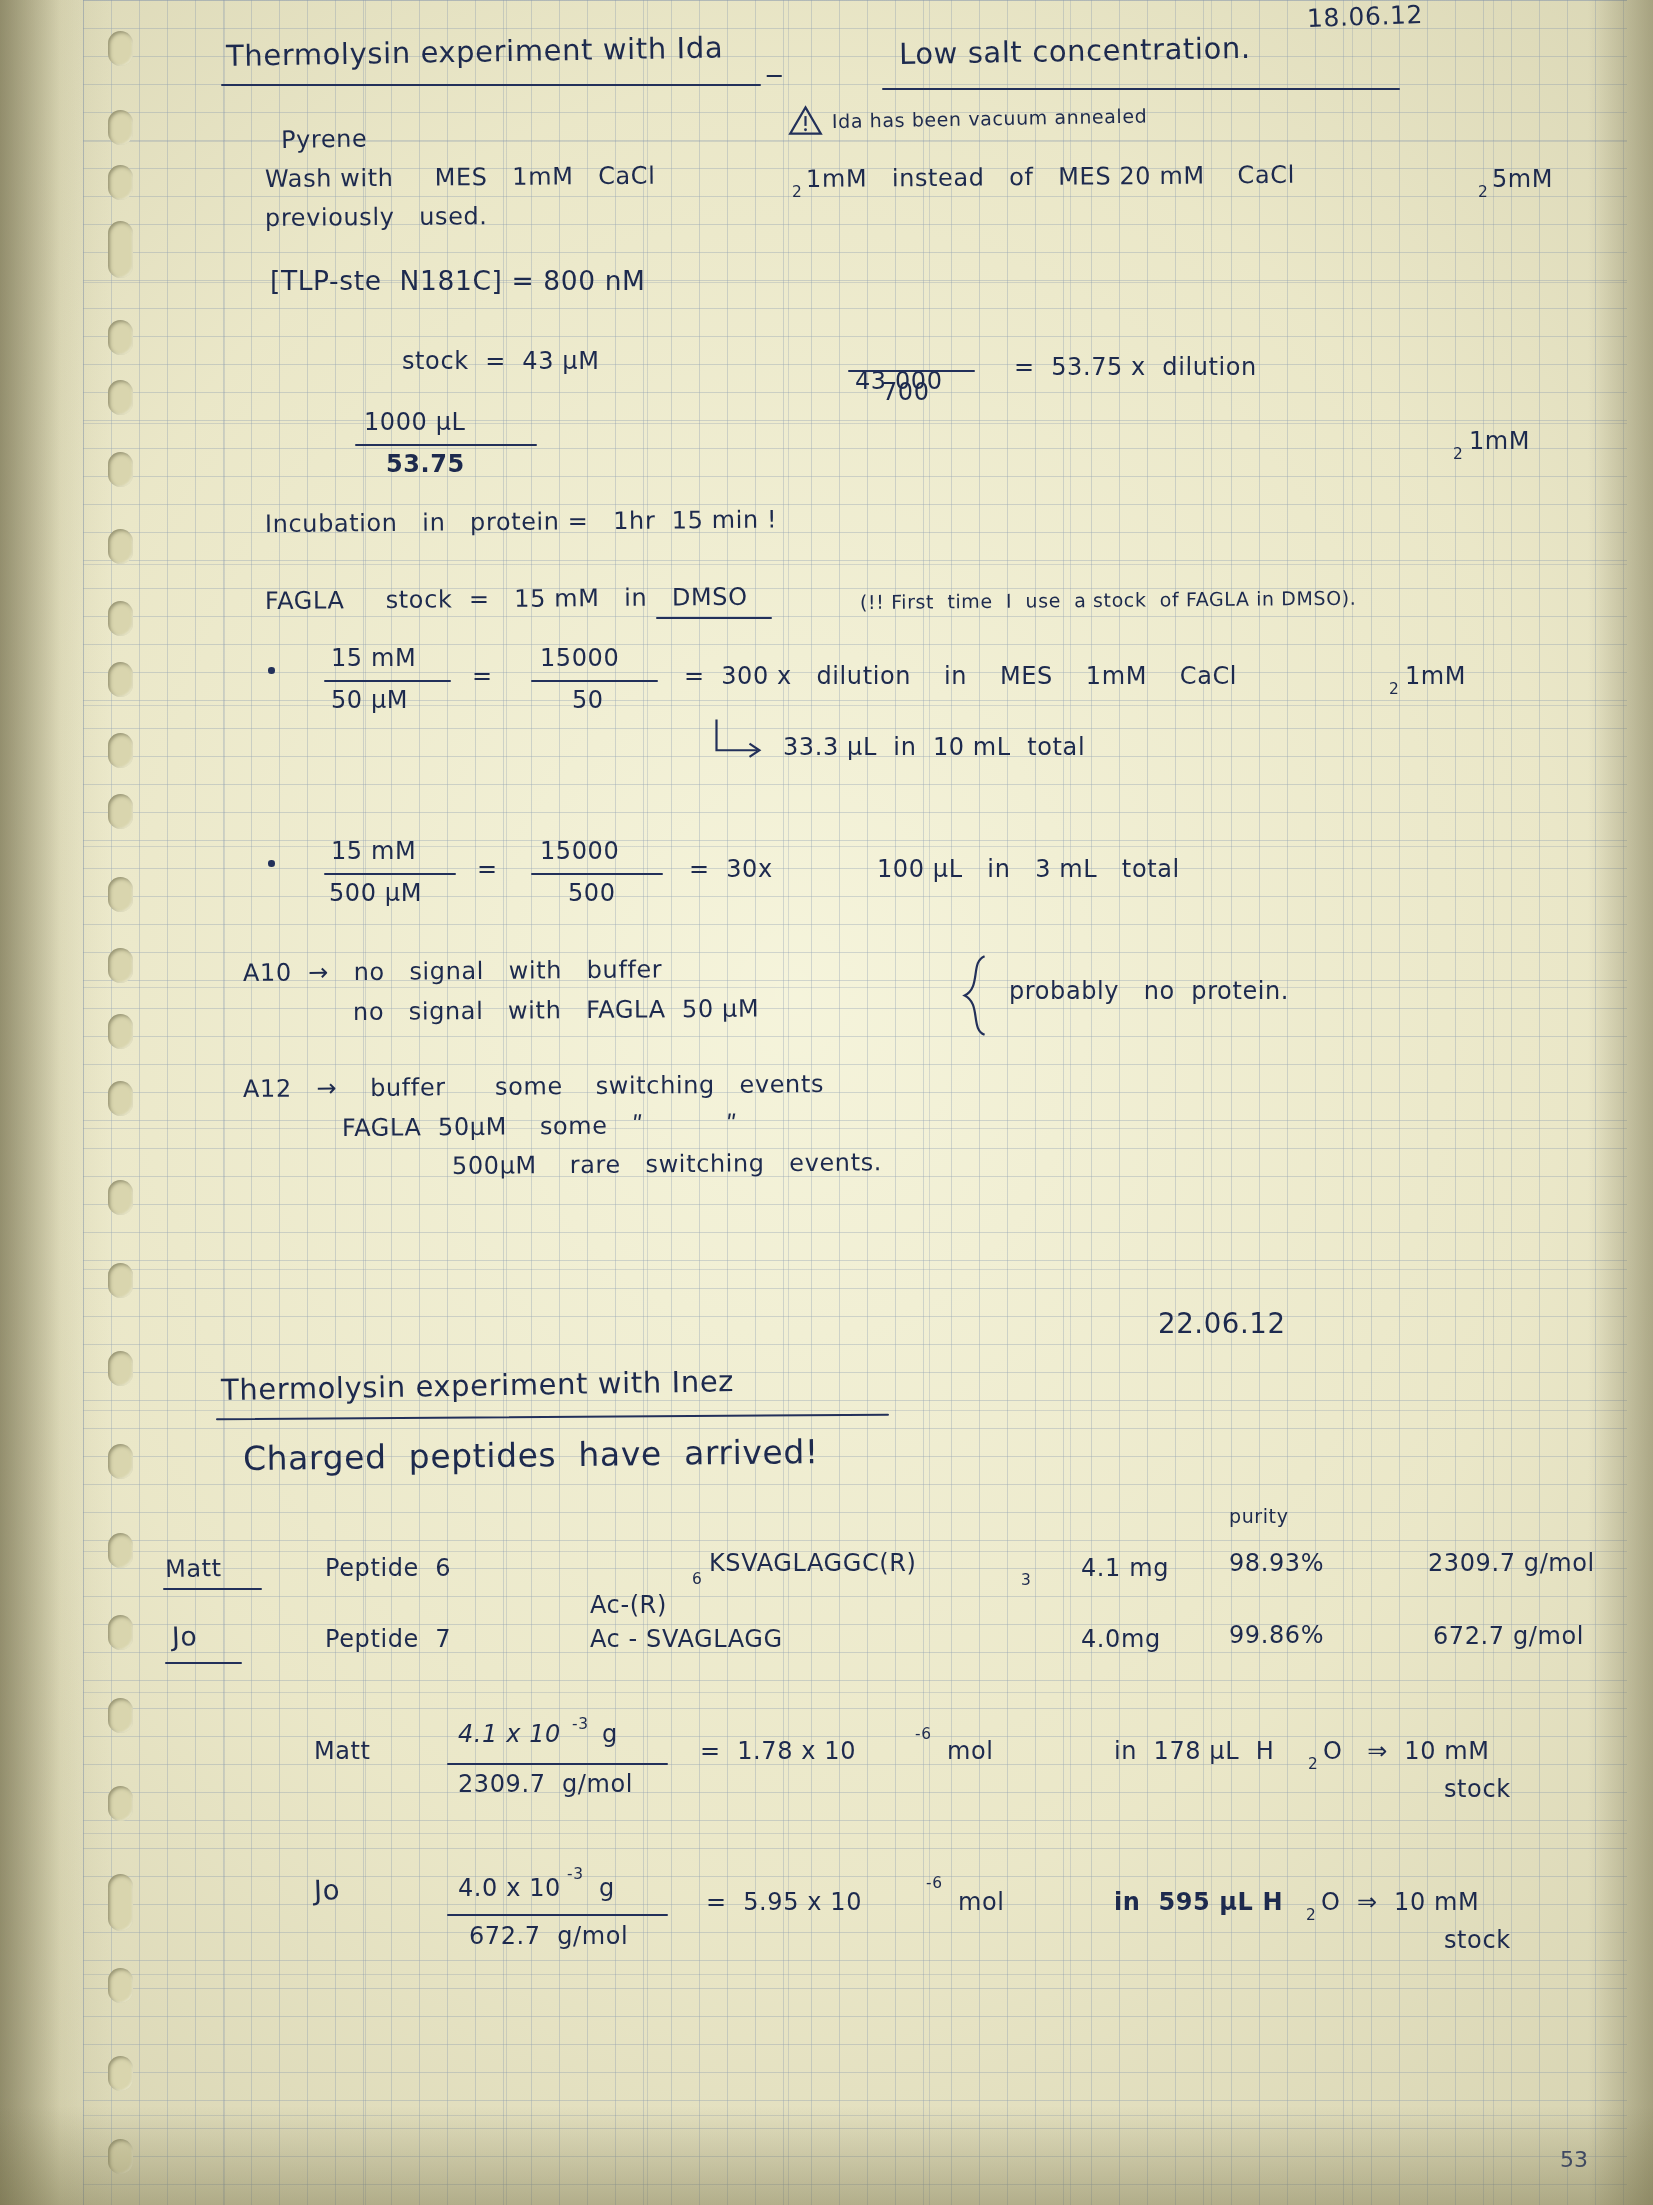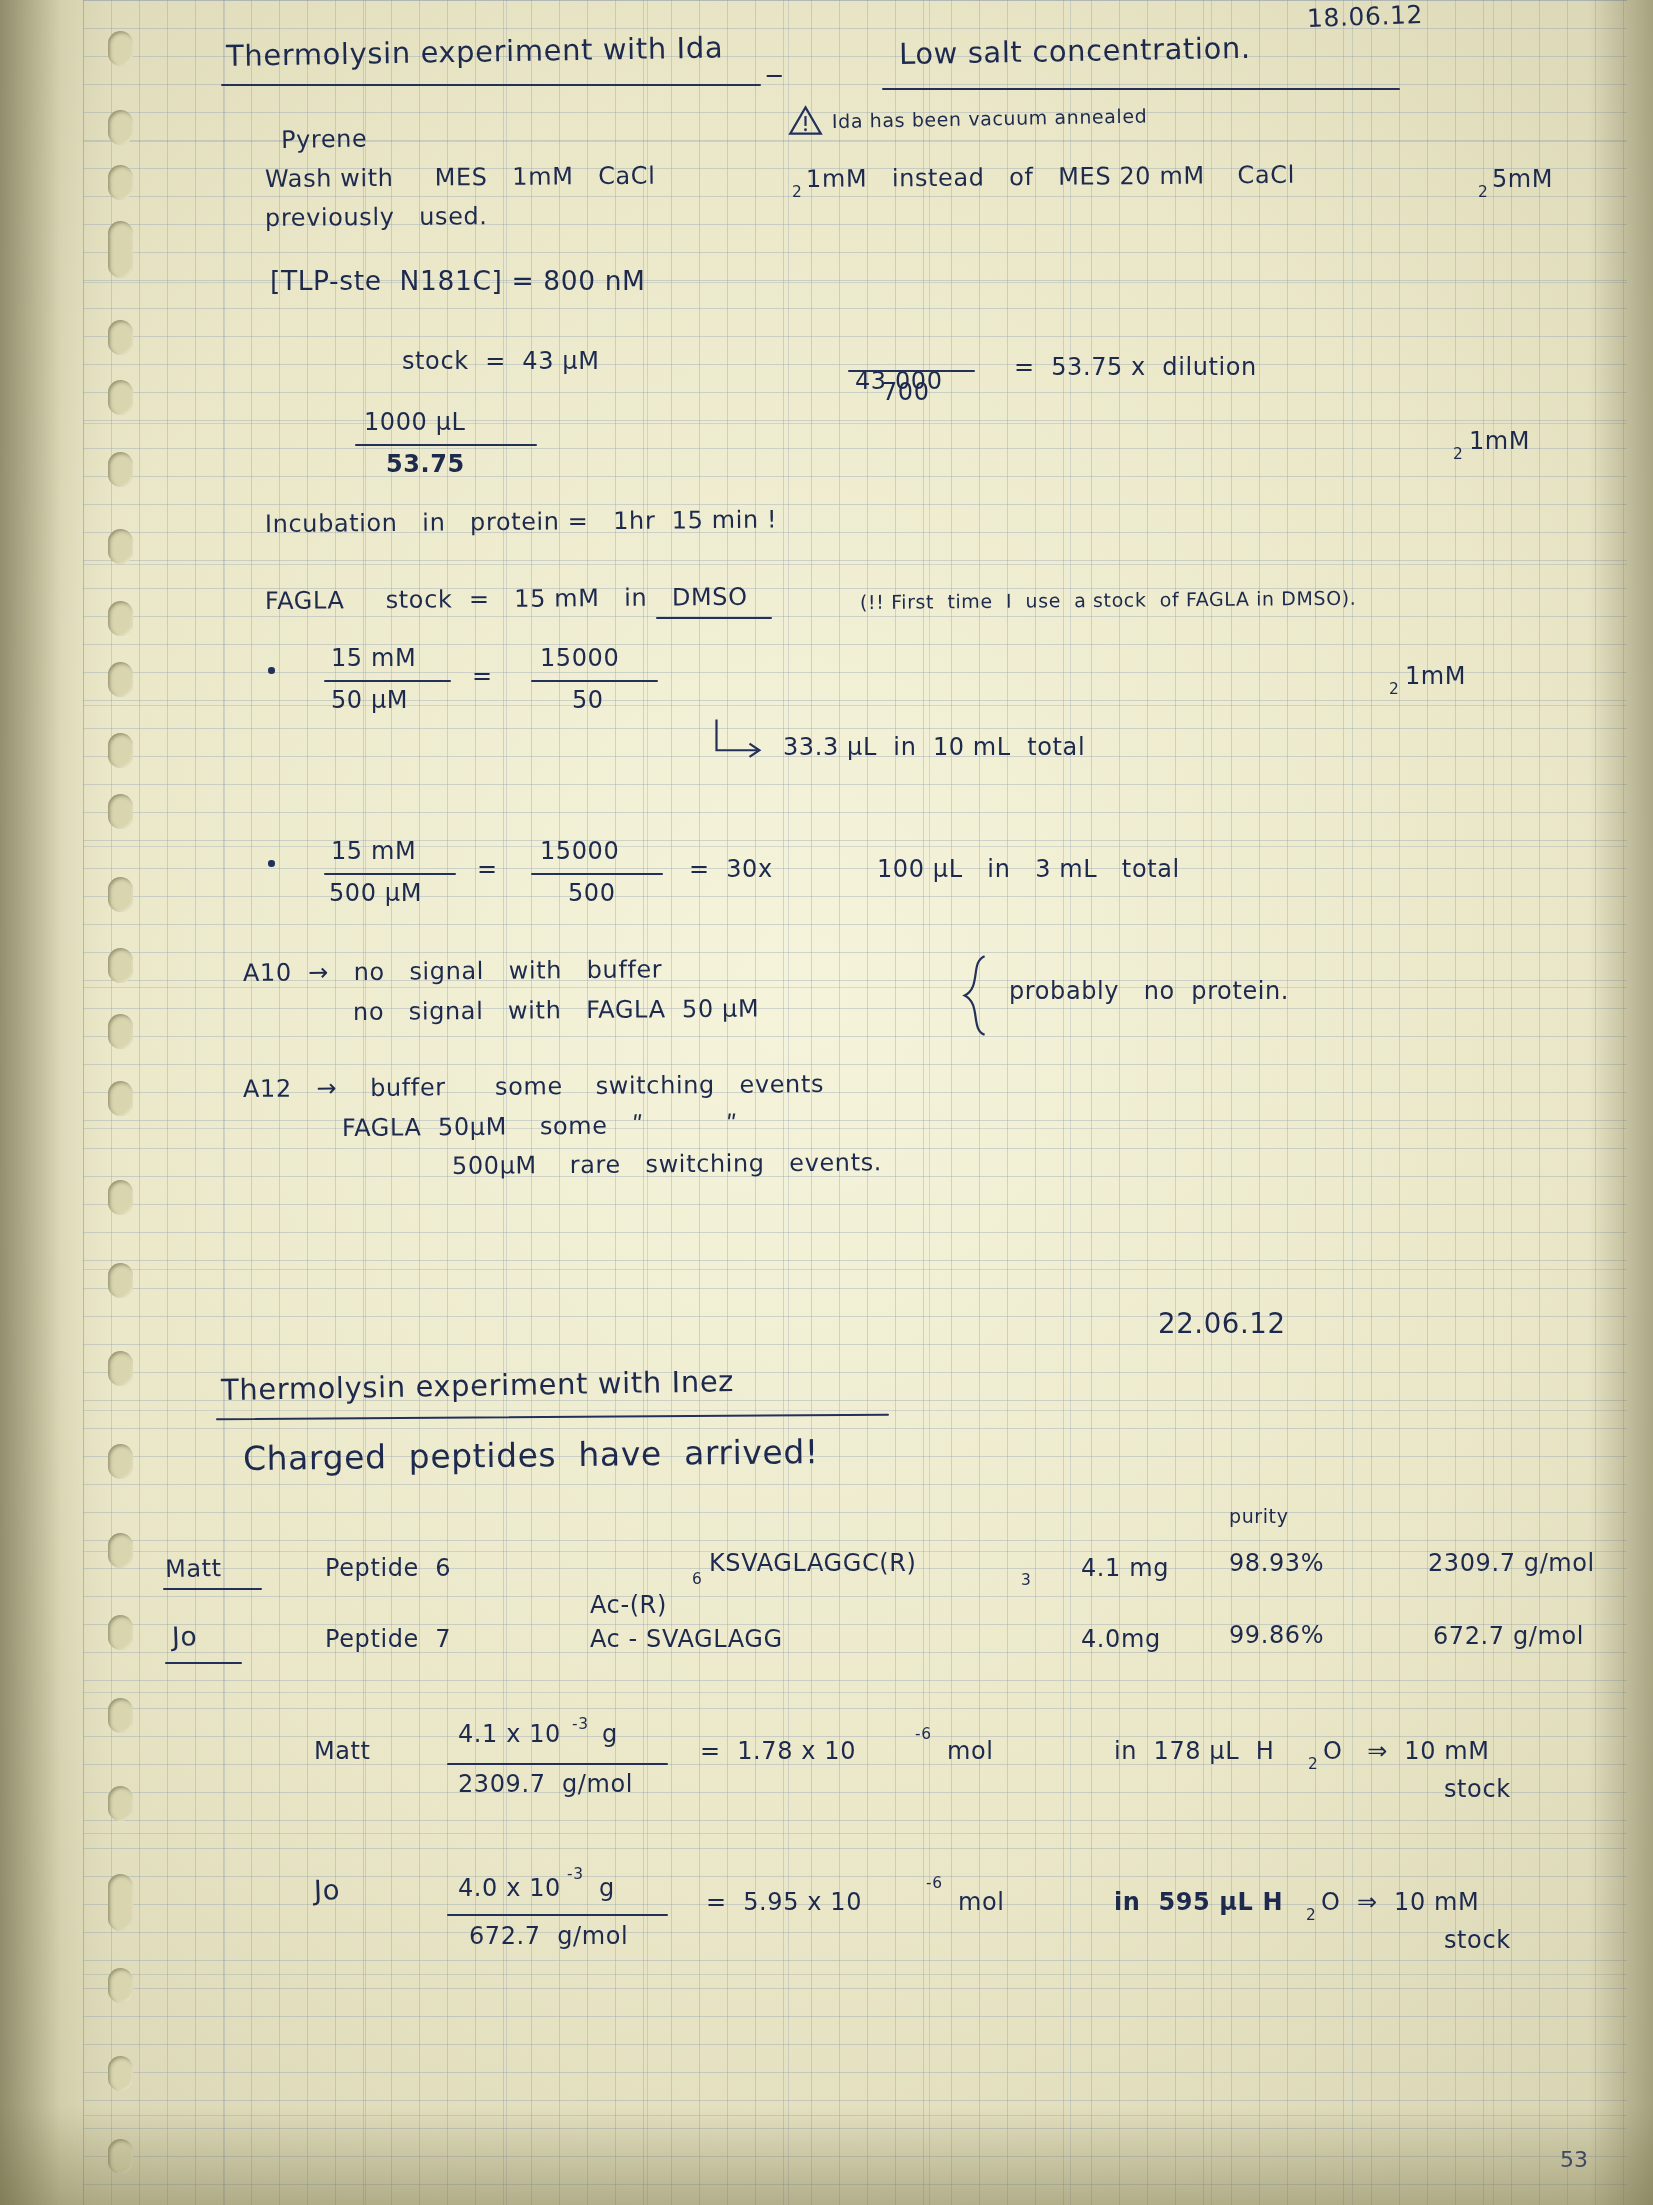--- a/index.html
+++ b/index.html
@@ -218,20 +218,21 @@
   <div class="hw small" style="left:860px; top:591px; transform:rotate(-0.5deg);">(!! First  time  I  use  a stock  of FAGLA in DMSO).</div>
 
   <div class="bullet" style="left:268px; top:667px;"></div>
   <div class="hw" style="left:331px; top:644px;">15 mM</div>
   <div class="frac-bar" style="left:324px; top:680px; width:127px;"></div>
   <div class="hw" style="left:331px; top:686px;">50 μM</div>
   <div class="hw" style="left:472px; top:662px;">=</div>
   <div class="hw" style="left:540px; top:644px;">15000</div>
   <div class="frac-bar" style="left:531px; top:680px; width:127px;"></div>
   <div class="hw" style="left:572px; top:686px;">50</div>
+  <div class="hw" style="left:684px; top:662px;">=  300 x   dilution    in    MES    1mM    CaCl</div>
   <div class="hw sub" style="left:1389px; top:680px;">2</div>
   <div class="hw" style="left:1405px; top:662px;">1mM</div>
 
   <svg class="deco" style="left:711px; top:717px; width:55px; height:50px;" viewBox="0 0 100 90">
     <path d="M10 4 L10 60 L84 60" fill="none" stroke="#22305a" stroke-width="4"></path>
     <path d="M70 48 L88 60 L70 72" fill="none" stroke="#22305a" stroke-width="4"></path>
   </svg>
   <div class="hw" style="left:783px; top:733px;">33.3 μL  in  10 mL  total</div>
 
   <div class="bullet" style="left:268px; top:860px;"></div>
@@ -279,21 +280,21 @@
 
   <div class="hw" style="left:172px; top:1621px; font-size:26.5px; transform:rotate(-2deg);">Jo</div>
   <div class="underline" style="left:165px; top:1662px; width:77px;"></div>
   <div class="hw" style="left:325px; top:1625px;">Peptide  7</div>
   <div class="hw" style="left:590px; top:1625px;">Ac - SVAGLAGG</div>
   <div class="hw" style="left:1081px; top:1625px;">4.0mg</div>
   <div class="hw" style="left:1229px; top:1621px;">99.86%</div>
   <div class="hw" style="left:1433px; top:1622px;">672.7 g/mol</div>
 
   <div class="hw" style="left:314px; top:1737px;">Matt</div>
-  <div class="hw" style="left:458px; top:1720px;">4.1 x 10</div>
+  <div class="hw" style="left:458px; top:1720px;font-style:italic;">4.1 x 10</div>
   <div class="hw sup" style="left:572px; top:1715px;">-3</div>
   <div class="hw" style="left:602px; top:1720px;">g</div>
   <div class="frac-bar" style="left:447px; top:1763px; width:221px;"></div>
   <div class="hw" style="left:458px; top:1770px;">2309.7  g/mol</div>
   <div class="hw" style="left:700px; top:1737px;">=  1.78 x 10</div>
   <div class="hw sup" style="left:915px; top:1725px;">-6</div>
   <div class="hw" style="left:947px; top:1737px;">mol</div>
   <div class="hw" style="left:1114px; top:1737px;">in  178 μL  H</div>
   <div class="hw sub" style="left:1308px; top:1755px;">2</div>
   <div class="hw" style="left:1323px; top:1737px;">O   ⇒  10 mM</div>

